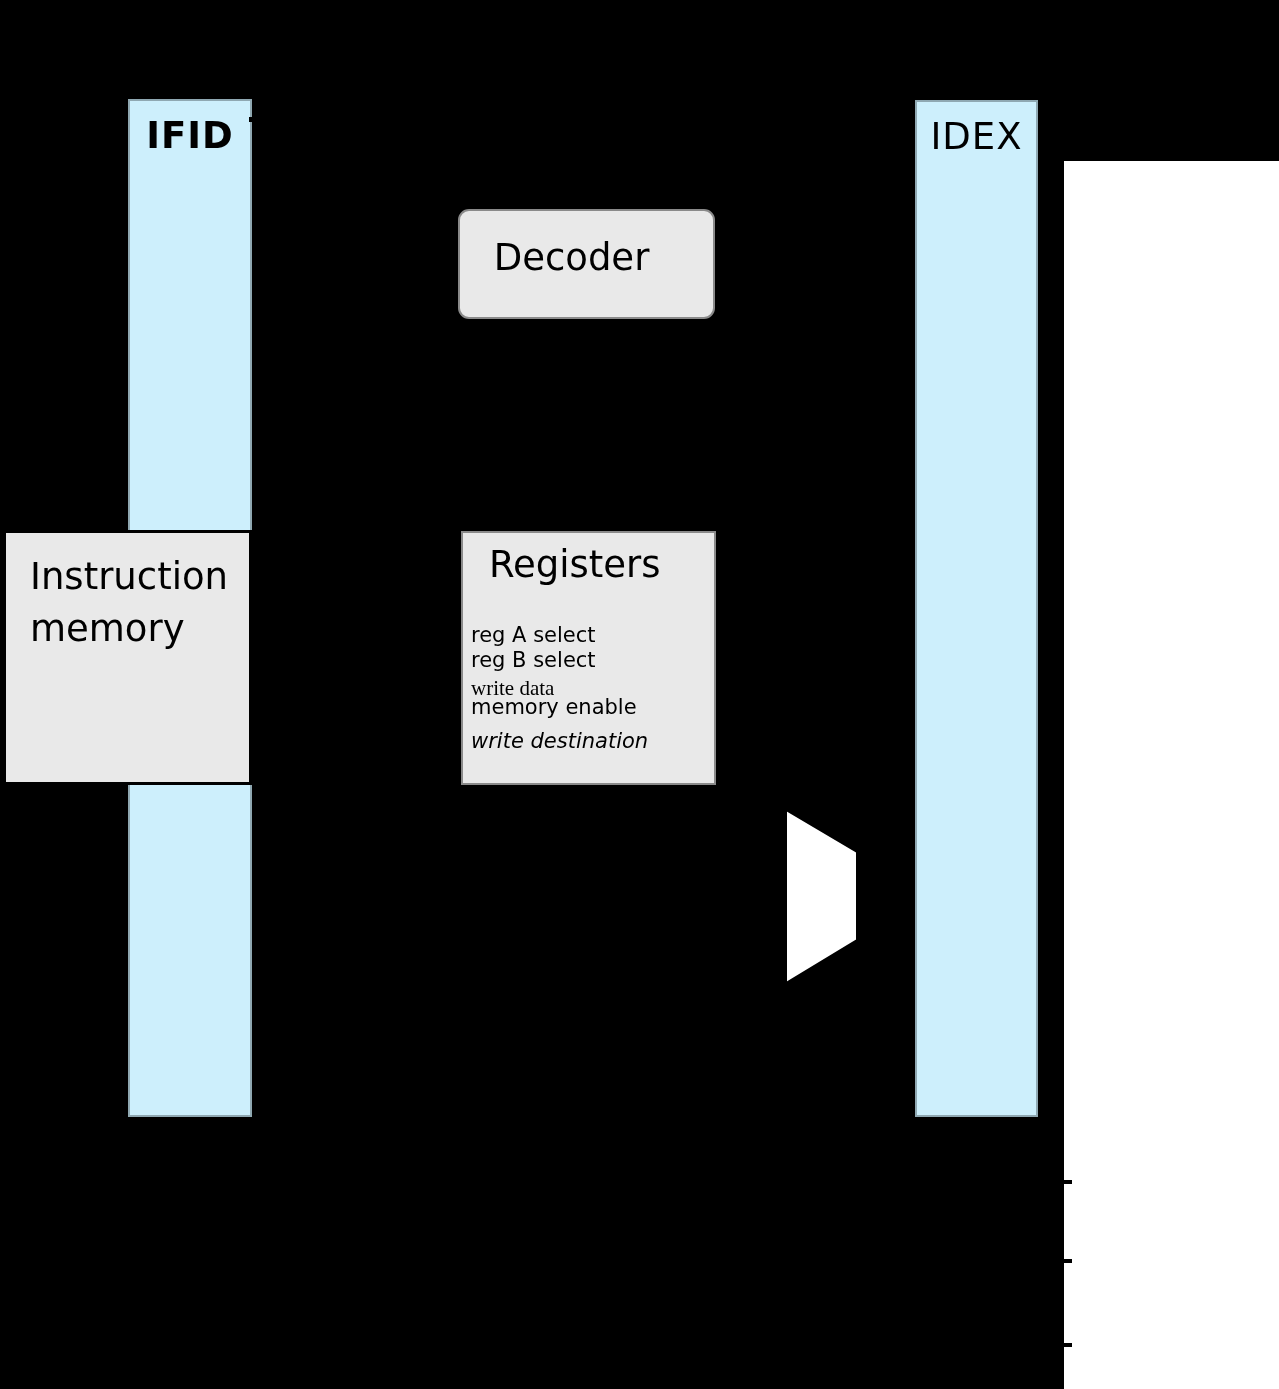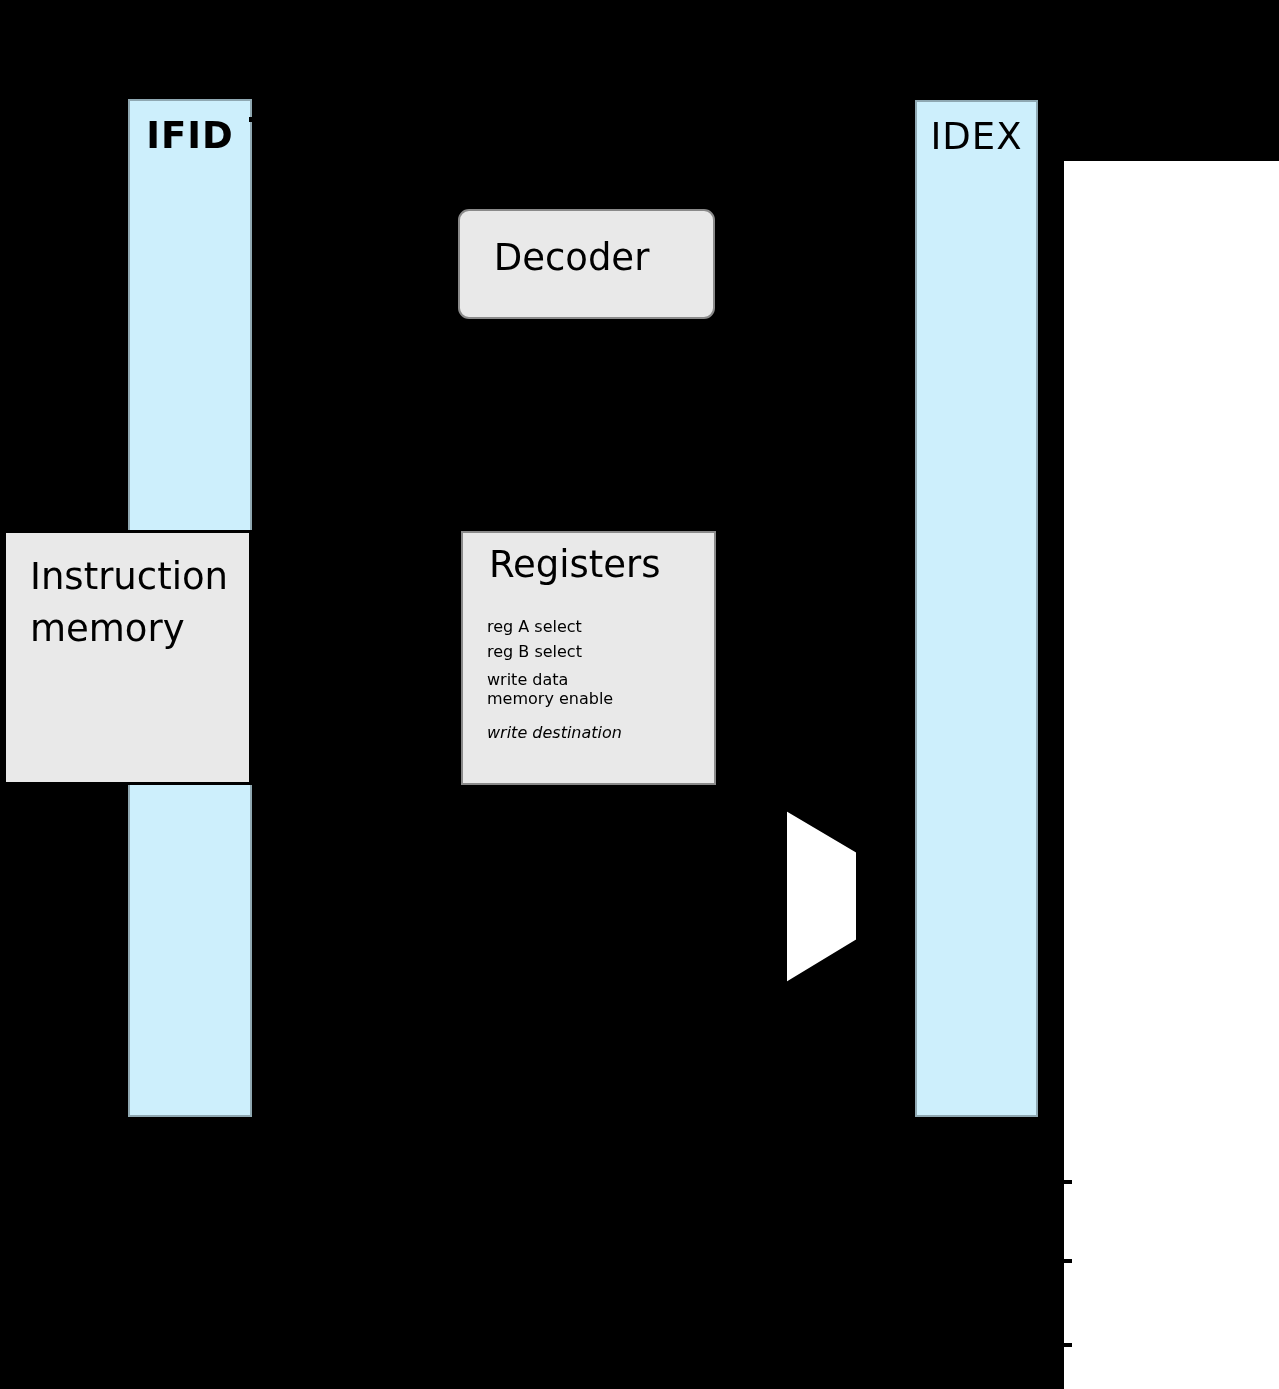--- a/index.html
+++ b/index.html
@@ -57,28 +57,29 @@
   .block-imem .imem-label{width:200px;}
   .block-registers{
     left:461px;top:531px;width:255px;height:254px;
   }
   .registers-title{
     margin:10px 0 16px 26px;
     font-size:37px;
   }
   .port-label{
     position:absolute;
-    left:24px;
-    font-size:16px;
+    left:8px;
+    font-size:21px;
     line-height:20px;
     white-space:nowrap;
+    margin-top:8px;
   }
   .port-a{top:84px;}
   .port-b{top:109px;}
-  .port-wd{top:137px;}
+  .port-wd{top:137px;font-family:Liberation Serif, serif;}
   .port-we{top:156px;}
   .port-wdest{top:190px;font-style:italic;}
   .block-immediate{
     left:459px;top:849px;width:256px;height:123px;
     display:flex;align-items:center;justify-content:center;
     font-size:37px;
     padding-right:20px;padding-bottom:26px;
   }
   .mux-svg{
     position:absolute;

